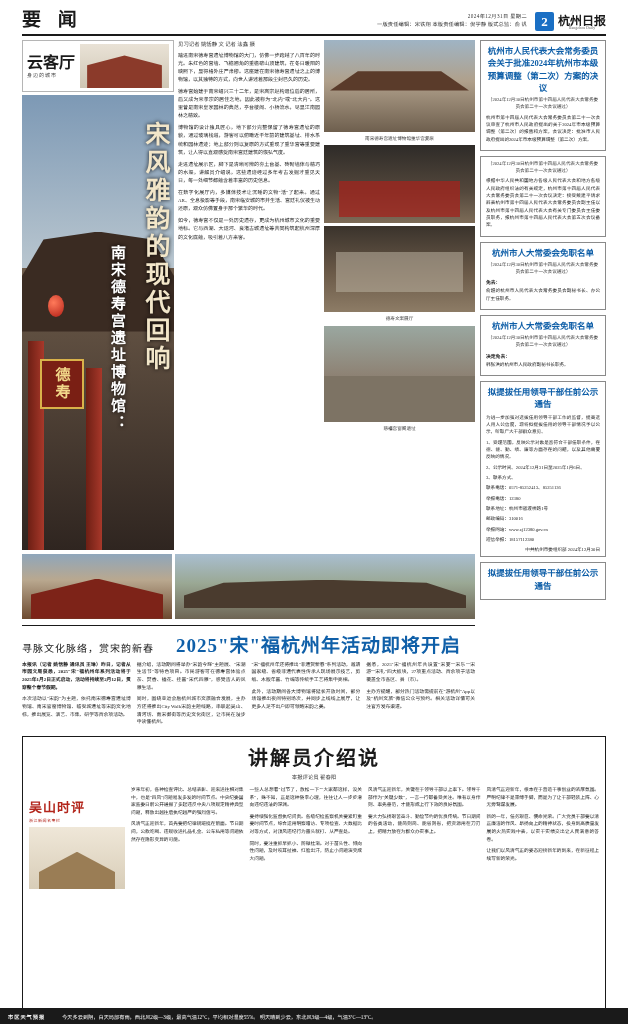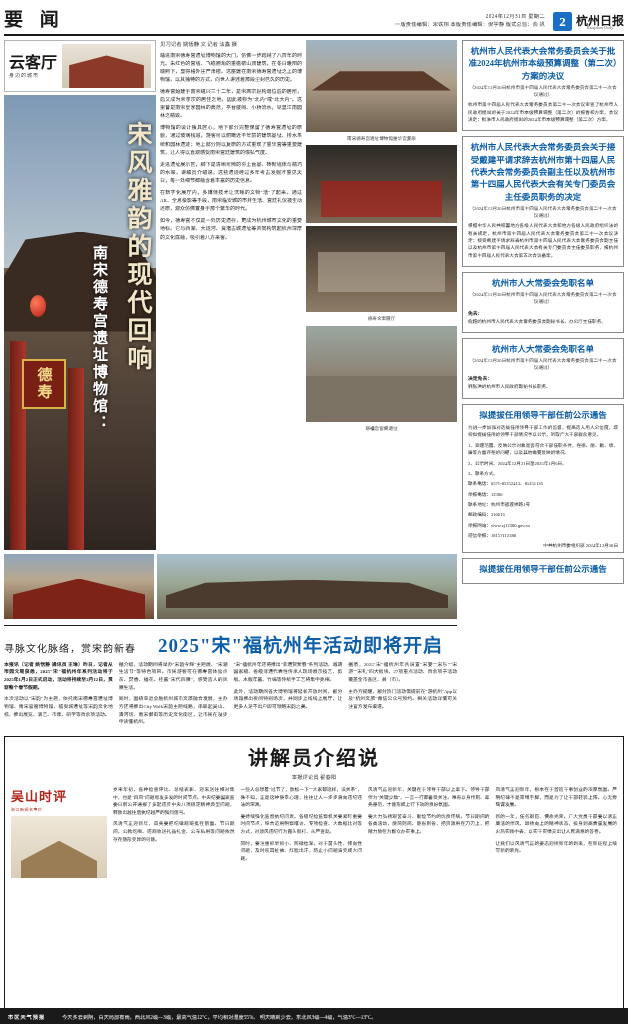--- a/index.html
+++ b/index.html
@@ -1,17 +1,17 @@
 <!DOCTYPE html>
 <html lang="zh-CN"><head>
 <meta charset="utf-8">
 <style>
   html,body{margin:0;padding:0;background:#fff;}
   body{width:644px;height:1024px;font-family:"Liberation Serif",serif;color:#1a1a1a;overflow:hidden;}
-  .page{position:relative;width:628px;height:1024px;box-sizing:border-box;padding:4px 4px;}
+  .page{position:relative;width:628px;height:1024px;box-sizing:border-box;padding:4px 22px;}
 
   
   .masthead{display:flex;align-items:flex-end;justify-content:space-between;border-bottom:2px solid #1a1a1a;padding-bottom:3px;}
   .mast-left{font-size:19px;font-weight:bold;letter-spacing:6px;font-family:"Liberation Serif",serif;}
   .mast-mid{flex:1;text-align:right;font-size:5.2px;color:#333;padding:0 8px 2px 0;line-height:1.5;}
   .mast-mid .line1{letter-spacing:.4px;}
   .mast-mid .line2{letter-spacing:.2px;}
   .mast-right{display:flex;align-items:flex-end;gap:4px;}
   .pagenum{width:19px;height:19px;background:#1a6fc4;color:#fff;font-size:13px;font-weight:bold;display:flex;align-items:center;justify-content:center;border-radius:2px;}
   .logo{font-size:12px;font-weight:bold;color:#1a1a1a;letter-spacing:0px;line-height:1;text-align:center;}
@@ -82,21 +82,21 @@
   .rbox .sign{text-align:right;font-size:4.6px;color:#222;margin-top:2px;}
   .rbox .label{font-size:4.8px;font-weight:bold;margin:2px 0;}
   .rbox.blue h3{color:#0f5fa8;}
 
   
   .bottom{margin-top:6px;border:1px solid #1a1a1a;height:292px;box-sizing:border-box;padding:5px 6px;display:flex;flex-direction:column;}
   .bt-title{text-align:center;font-size:20px;font-weight:bold;letter-spacing:2px;}
   .bt-sub{text-align:center;font-size:5.4px;color:#333;margin-top:2px;}
   .bt-body{display:flex;gap:6px;margin-top:5px;flex:1;}
   .wushan{width:96px;}
-  .ws-logo{font-size:13px;font-weight:bold;color:#b3261c;letter-spacing:1px;}
+  .ws-logo{font-size:13px;font-weight:bold;color:#b3261c;letter-spacing:1px;margin-top:11px;}
   .ws-logo small{display:block;font-size:4px;color:#b3261c;letter-spacing:.5px;margin-top:1px;font-weight:normal;}
   .ws-art{margin-top:4px;height:62px;background:linear-gradient(180deg,#efe7d8,#d8cdb8);position:relative;overflow:hidden;}
   .ws-art:after{content:"";position:absolute;left:10%;right:10%;bottom:0;height:60%;background:#9a7d55;clip-path:polygon(0 55%,50% 0,100% 55%,100% 100%,0 100%);}
   .bt-cols{flex:1;display:flex;gap:6px;font-size:4.7px;line-height:1.62;color:#222;text-align:justify;}
   .bt-cols .c{flex:1;}
   .bt-cols p{margin:0 0 4px 0;}
 
   
   .weather{position:absolute;left:0;right:0;bottom:0;height:16px;background:#1a1a1a;color:#fff;display:flex;align-items:center;gap:8px;padding:0 8px;box-sizing:border-box;font-size:5.2px;}
   .weather .tag{font-weight:bold;letter-spacing:1px;}
@@ -205,21 +205,20 @@
 
     <div class="right-col">
 
       <div class="rbox blue">
         <h3>杭州市人民代表大会常务委员会关于批准2024年杭州市本级预算调整（第二次）方案的决议</h3>
         <div class="rsub">（2024年12月30日杭州市第十四届人民代表大会常务委员会第二十一次会议通过）</div>
         <p>杭州市第十四届人民代表大会常务委员会第二十一次会议审查了杭州市人民政府提出的关于2024年市本级预算调整（第二次）的报告和方案，会议决定：批准市人民政府提出的2024年市本级预算调整（第二次）方案。</p>
       </div>
 
       <div class="rbox blue">
-        <h3>杭州市人民代表大会常务委员会关于接受戴建平请求辞去杭州市第十四届人民代表大会常务委员会副主任以及杭州市第十四届人民代表大会有关专门委员会主任委员职务的决定</h3>
         <div class="rsub">（2024年12月30日杭州市第十四届人民代表大会常务委员会第二十一次会议通过）</div>
         <p>根据中华人民共和国地方各级人民代表大会和地方各级人民政府组织法的有关规定，杭州市第十四届人民代表大会常务委员会第二十一次会议决定：接受戴建平请求辞去杭州市第十四届人民代表大会常务委员会副主任以及杭州市第十四届人民代表大会有关专门委员会主任委员职务，报杭州市第十四届人民代表大会第五次会议备案。</p>
       </div>
 
       <div class="rbox blue">
         <h3>杭州市人大常委会免职名单</h3>
         <div class="rsub">（2024年12月30日杭州市第十四届人民代表大会常务委员会第二十一次会议通过）</div>
         <div class="label">免去：</div>
         <p>俞超的杭州市人民代表大会常务委员会副秘书长、办公厅主任职务。</p>
       </div>

